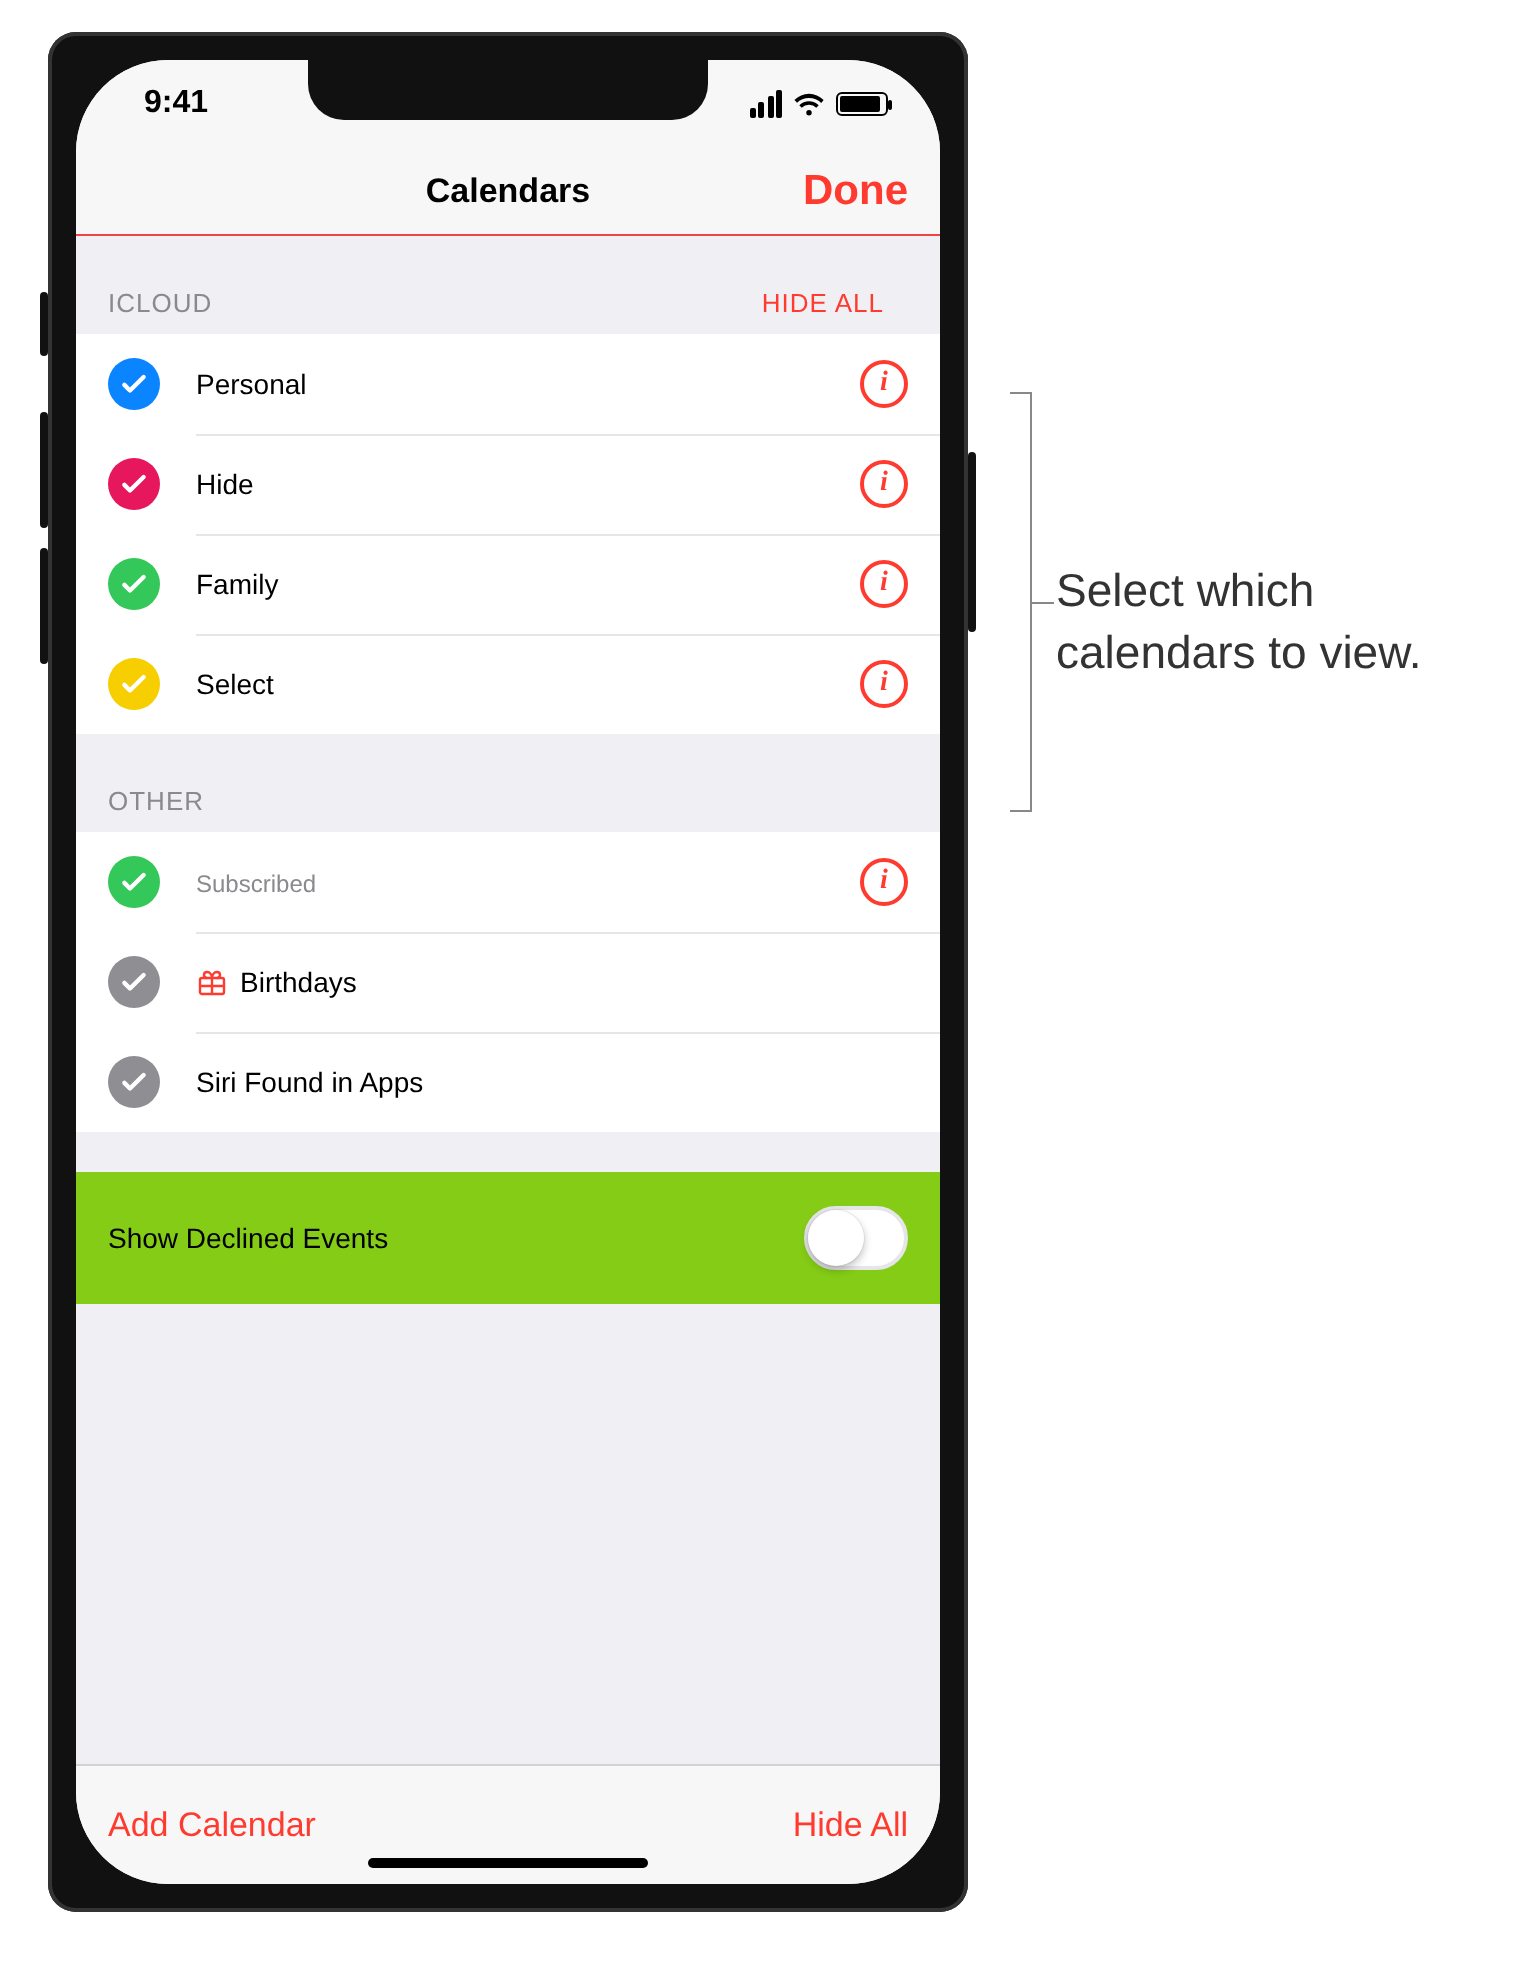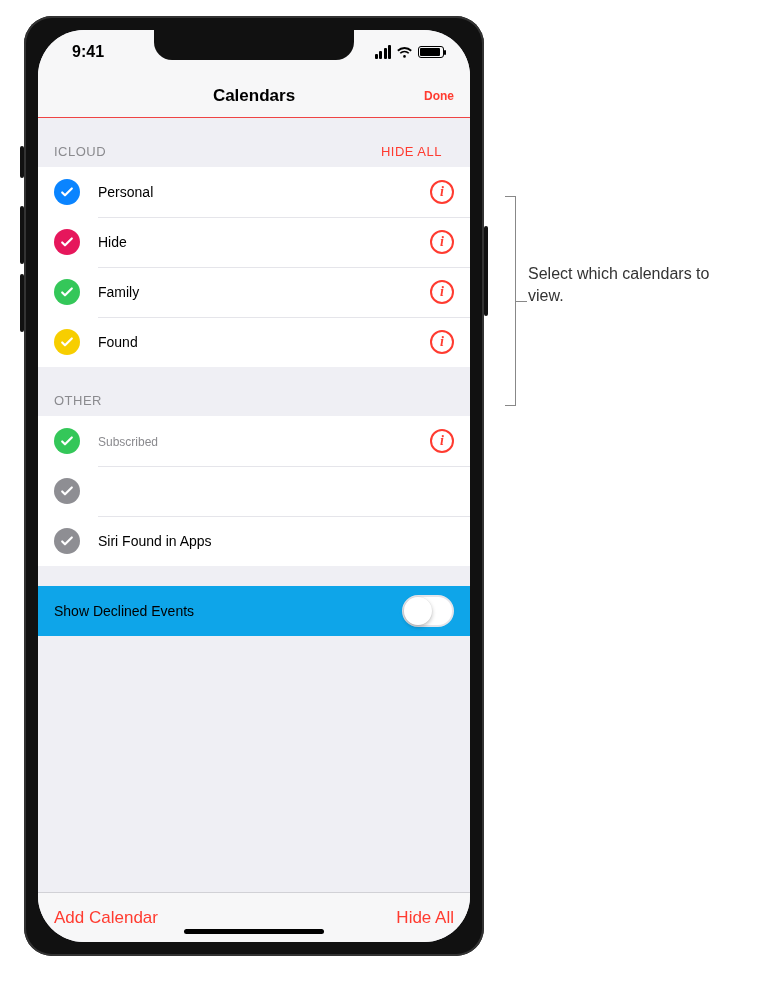--- a/index.html
+++ b/index.html
@@ -15,21 +15,21 @@
     height: 984px;
     position: relative;
   }
   
   .phone {
     position: absolute;
     left: 24px;
     top: 16px;
     width: 460px;
     height: 940px;
-    border-radius: 28px;
+    border-radius: 14px;
     background: #111;
     padding: 14px;
     box-shadow: inset 0 0 0 2px #333;
   }
   .side-button {
     position: absolute;
     background: #111;
     border-radius: 3px;
   }
   .side-button.sb1 { left: -4px; top: 130px; width: 4px; height: 32px; }
@@ -106,21 +106,21 @@
     border-bottom: 1px solid #ef4444;
     display:flex;
     align-items:center;
     justify-content:center;
     position:relative;
     font-size:17px;
   }
   .nav-title { font-weight:600; }
   .nav-done {
     position:absolute; right:16px;
-    color:#ff3b30; font-weight:600; font-size:12px;
+    color:#ff3b30; font-weight:600; font-size:21px;
   }
   
   .content { flex:1; overflow:hidden; }
   .section-header {
     display:flex; justify-content:space-between; align-items:flex-end;
     padding: 26px 28px 8px 16px;
     font-size:13px;
     letter-spacing:0.5px;
   }
   .section-header .left { color:#8a8a8e; text-transform:uppercase; }
@@ -149,35 +149,35 @@
   .row-label-wrap { display:flex; align-items:center; }
   .info {
     width:24px;height:24px;border:2px solid #ff3b30;border-radius:50%;
     display:flex;align-items:center;justify-content:center;
     color:#ff3b30; font-family: Georgia, serif; font-style:italic; font-weight:600;
     font-size:14px; flex-shrink:0; line-height:1;
   }
   
   .declined-section { margin-top:20px; }
   .declined-row {
-    background:#0ea5e9; height:50px; display:flex; align-items:center;
+    background:#84cc16; height:66px; display:flex; align-items:center;
     padding:0 16px; justify-content:space-between;
   }
   .toggle {
     width:52px;height:32px;border-radius:16px;background:#fff;
     border:2px solid #e5e5ea; position:relative;
   }
   .toggle-knob{
     position:absolute; left:0; top:0; width:28px;height:28px;
     background:#fff;border-radius:50%;
     box-shadow:0 2px 4px rgba(0,0,0,0.25), 0 0 0 0.5px rgba(0,0,0,0.05);
   }
   
   .footer {
-    height:50px;
+    height:60px;
     border-top:1px solid #d1d1d6;
     background:#f7f7f8;
     display:flex; align-items:center; justify-content:space-between;
     padding:0 16px;
     color:#ff3b30; font-size:17px;
   }
   .home-indicator {
     position:absolute; bottom:8px; left:50%; transform:translateX(-50%);
     width:140px; height:5px; background:#000; border-radius:3px;
   }
@@ -198,22 +198,22 @@
   }
   .callout-bracket::before, .callout-bracket::after {
     content:""; position:absolute; right:0; width:10px; height:1px; background:#888;
   }
   .callout-bracket::before { top:0; }
   .callout-bracket::after { bottom:0; }
   .callout-line {
     position:absolute; top:50%; right:-12px; width:12px; height:1px; background:#888;
   }
   .callout-text {
-    font-size:16px; color:#333; line-height:1.35;
-    margin-top:67px;
+    font-size:23px; color:#333; line-height:1.35;
+    margin-top:84px;
     max-width:220px;
   }
 </style>
 </head>
 <body>
 
 <div class="phone">
   <div class="side-button sb1"></div>
   <div class="side-button sb2"></div>
   <div class="side-button sb3"></div>
@@ -293,21 +293,21 @@
             <div class="info">i</div>
           </div>
           <div class="row">
             <div class="check" style="background: rgb(247, 206, 0);">
               <svg viewBox="0 0 16 16">
                 <path d="M2.5 8.5l3.2 3.2L13.5 4" fill="none" stroke="#fff" stroke-width="2.5" stroke-linecap="round" stroke-linejoin="round"></path>
               </svg>
             </div>
             <div class="row-body">
               <div class="row-label-wrap">
-                <span class="row-label">Found</span>
+                <span class="row-label">Select</span>
               </div>
             </div>
             <div class="info">i</div>
           </div>
         </div>
 
       <div class="section-header">
         <span class="left">OTHER</span>
       </div>
 
@@ -321,20 +321,29 @@
             <div class="row-body">
               <span class="row-sublabel">Subscribed</span>
             </div>
             <div class="info">i</div>
           </div>
           <div class="row">
             <div class="check" style="background: rgb(142, 142, 147);">
               <svg viewBox="0 0 16 16">
                 <path d="M2.5 8.5l3.2 3.2L13.5 4" fill="none" stroke="#fff" stroke-width="2.5" stroke-linecap="round" stroke-linejoin="round"></path>
               </svg>
+            </div>
+            <div class="row-body">
+              <div class="row-label-wrap">
+                <span class="gift-icon"><svg viewBox="0 0 16 16" fill="none" stroke="#ff3b30" stroke-width="1.2">
+                    <rect x="2" y="6" width="12" height="8" rx="1"></rect>
+                    <path d="M8 6v8M2 10h12M5.5 6c-2 0-2-3 0-3 1.5 0 2.5 1.5 2.5 3M10.5 6c2 0 2-3 0-3-1.5 0-2.5 1.5-2.5 3"></path>
+                  </svg></span>
+                <span class="row-label">Birthdays</span>
+              </div>
             </div>
           </div>
           <div class="row">
             <div class="check" style="background: rgb(142, 142, 147);">
               <svg viewBox="0 0 16 16">
                 <path d="M2.5 8.5l3.2 3.2L13.5 4" fill="none" stroke="#fff" stroke-width="2.5" stroke-linecap="round" stroke-linejoin="round"></path>
               </svg>
             </div>
             <div class="row-body">
               <div class="row-label-wrap">

